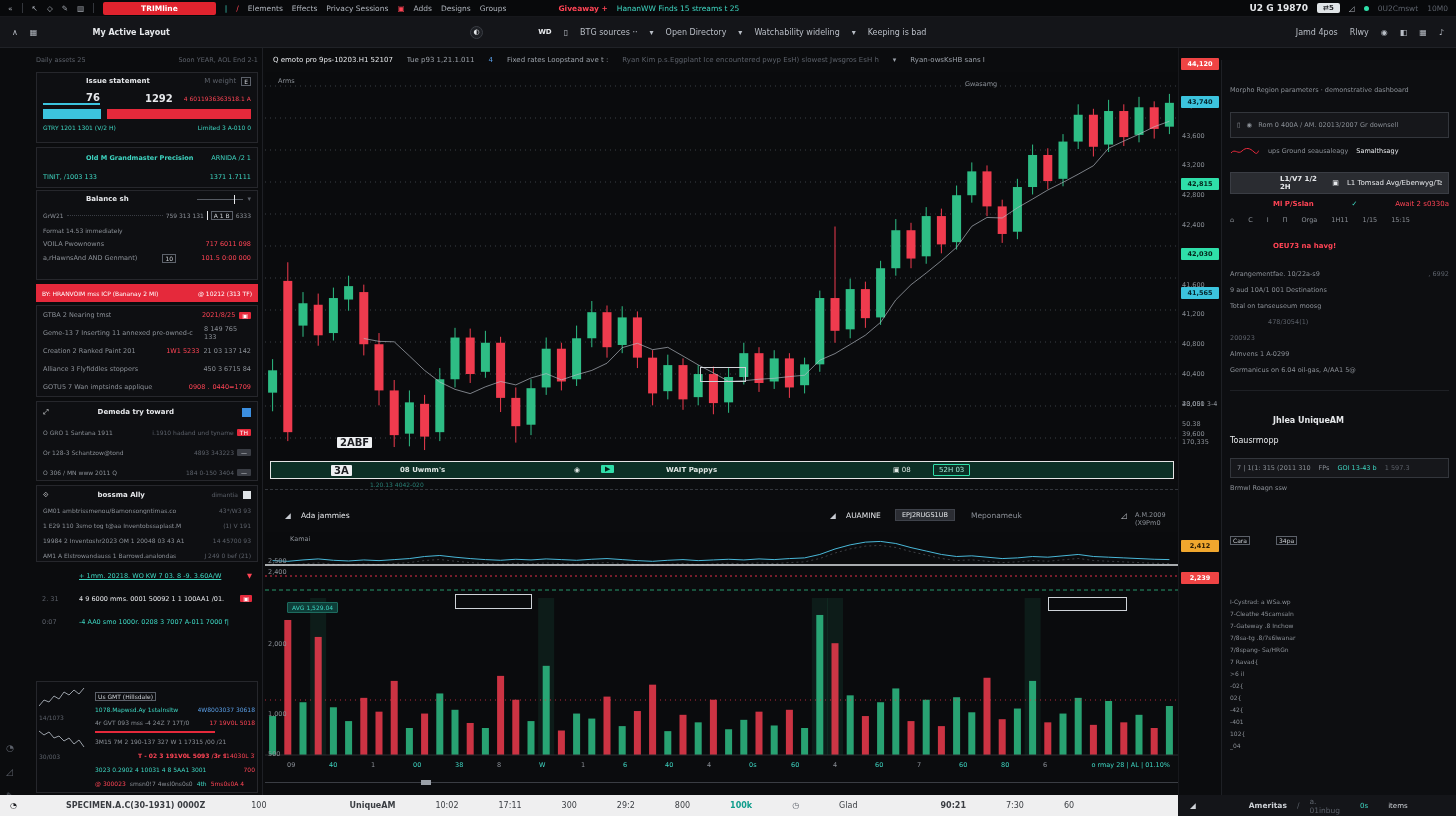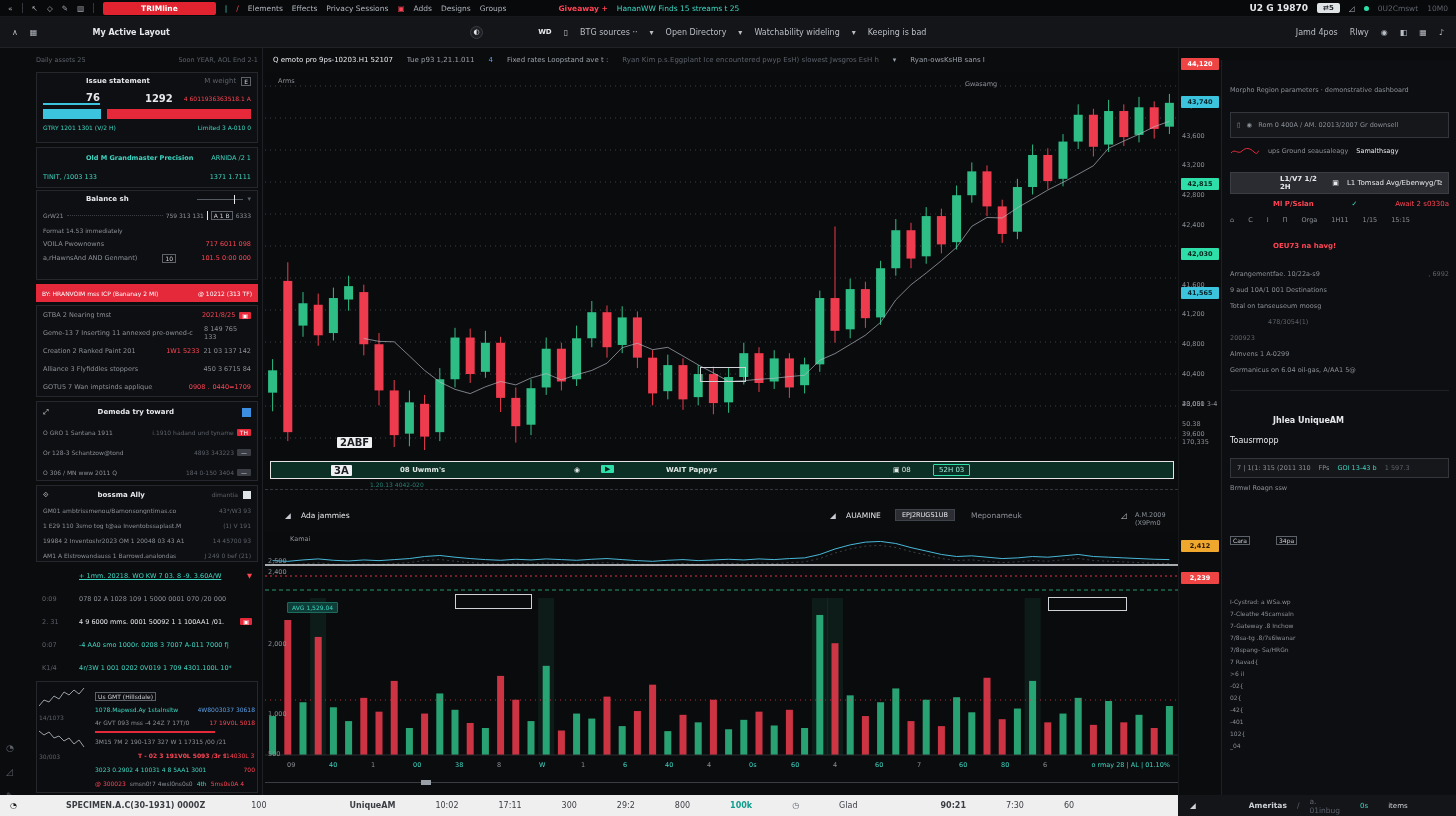--- a/index.html
+++ b/index.html
@@ -299,35 +299,27 @@
       </div>
     </div>
 
     <div class="abs" style="left:36px;top:516px;width:222px;">
       <div class="row fz65" style="height:23px;">
         <span class="cd" style="width:26px;"></span>
         <span class="ct nw" style="flex:1;text-decoration:underline;">+ 1mm. 20218. WO KW 7 03. 8 -9. 3.60A/W</span>
         <span class="cr">▼</span>
       </div>
       <div class="row fz65" style="height:23px;">
-        <span class="cd" style="width:26px;">0:09</span>
-        <span class="cg nw" style="flex:1;">078 02 A 1028 109 1 5000 0001 070 /20 000</span>
-      </div>
-      <div class="row fz65" style="height:23px;">
         <span class="cd" style="width:26px;">2. 31</span>
         <span class="cw nw" style="flex:1;">4 9 6000 mms. 0001 50092 1 1 100AA1 /01.</span>
         <span class="chipred">▣</span>
       </div>
       <div class="row fz65" style="height:23px;">
         <span class="cd" style="width:26px;">0:07</span>
         <span class="ct nw" style="flex:1;">-4 AA0 smo 1000r. 0208 3 7007 A-011 7000 f|</span>
-      </div>
-      <div class="row fz65" style="height:23px;">
-        <span class="cd" style="width:26px;">K1/4</span>
-        <span class="ct nw" style="flex:1;">4r/3W 1 001 0202 0V019 1 709 4301.100L 10*</span>
       </div>
     </div>
 
     <div class="pnl" style="top:633px;height:112px;background:#0c0d10;">
       <div class="abs" style="left:2px;top:4px;width:56px;">
         <svg id="spark1" width="50" height="24">
             <polyline points="0,20 5,14 10,16 15,10 20,13 25,6 30,9 35,4 40,8 45,2 " fill="none" stroke="#9aa0a8" stroke-width="1"></polyline>
           </svg>
         <div class="fz6 cd">14/1073</div>
         <svg id="spark2" width="50" height="24" style="margin-top:4px;">

